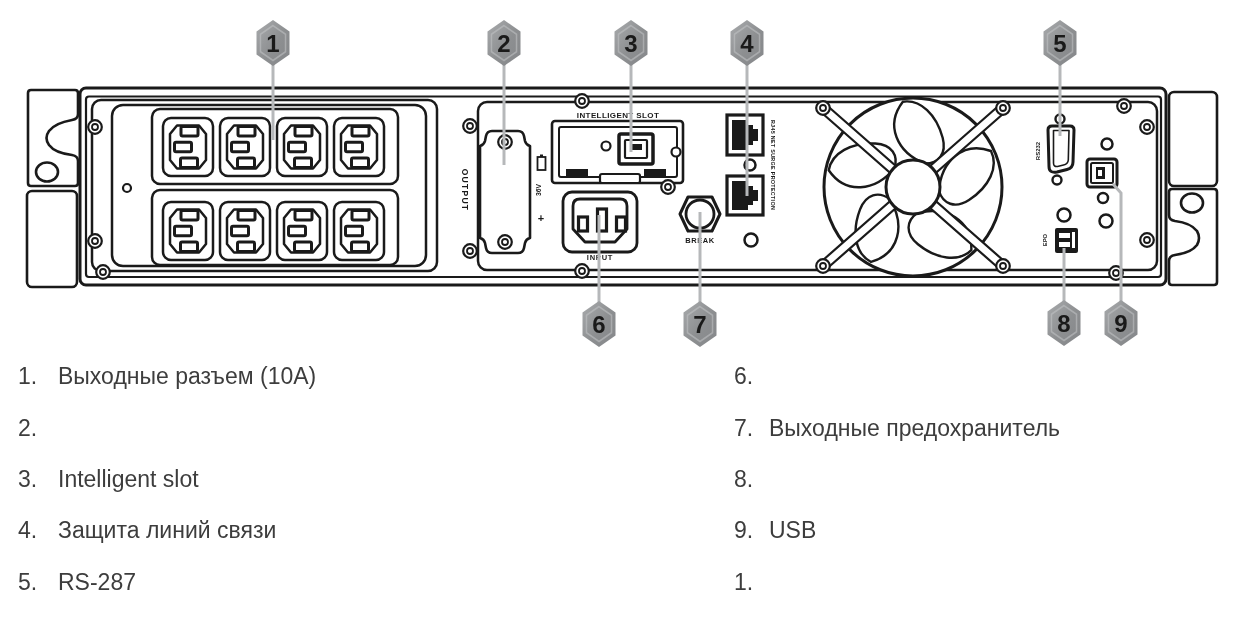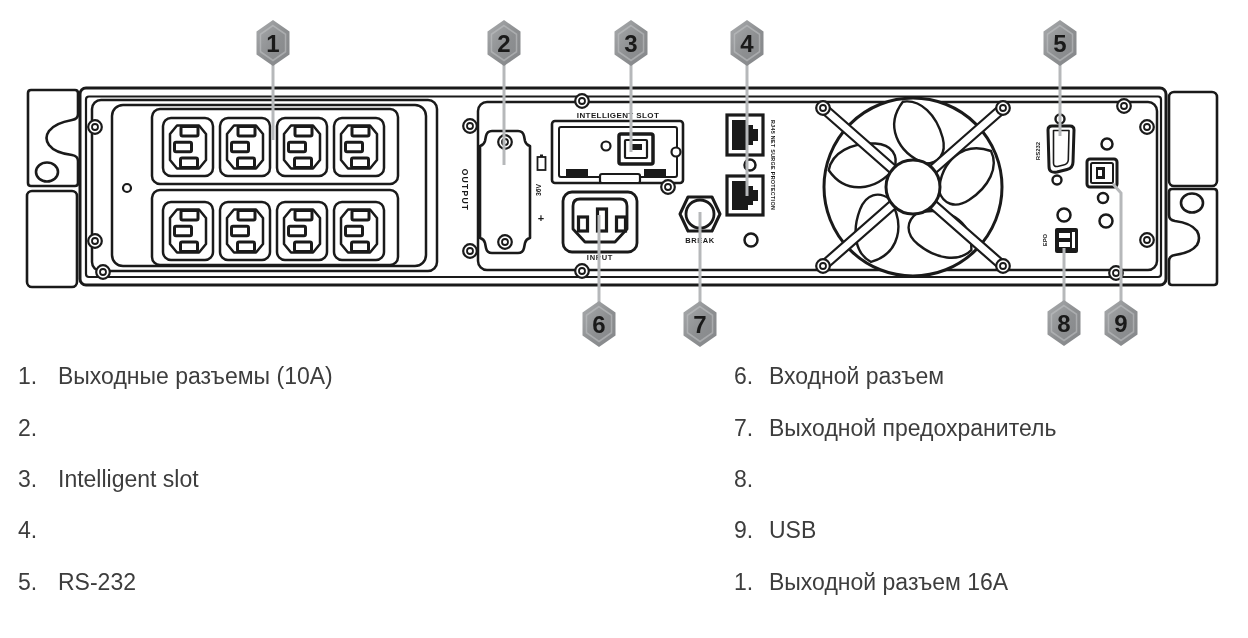--- a/index.html
+++ b/index.html
@@ -254,52 +254,51 @@
       <use href="#hex" fill="url(#hexg)"></use>
       <use href="#hex" transform="scale(0.76)" fill="none" stroke="#c3c5c7" stroke-width="2" opacity="0.55"></use>
       <text class="badge-num" y="8.5" text-anchor="middle">9</text>
     </g>
   </g>
 </svg>
 
 <ol class="legend-col col-left">
   <li>
     <span class="num">1.</span>
-    <span class="lab">Выходные разъемы (10A)</span>
+    <span class="lab">Выходные разъем (10A)</span>
   </li>
   <li>
     <span class="num">2.</span>
   </li>
   <li>
     <span class="num">3.</span>
     <span class="lab">Intelligent slot</span>
   </li>
   <li>
     <span class="num">4.</span>
+    <span class="lab">Защита линий связи</span>
   </li>
   <li>
     <span class="num">5.</span>
-    <span class="lab">RS-232</span>
+    <span class="lab">RS-287</span>
   </li>
 </ol>
 <ol class="legend-col col-right">
   <li>
     <span class="num">6.</span>
-    <span class="lab">Входной разъем</span>
   </li>
   <li>
     <span class="num">7.</span>
-    <span class="lab">Выходной предохранитель</span>
+    <span class="lab">Выходные предохранитель</span>
   </li>
   <li>
     <span class="num">8.</span>
   </li>
   <li>
     <span class="num">9.</span>
     <span class="lab">USB</span>
   </li>
   <li>
     <span class="num">1.</span>
-    <span class="lab">Выходной разъем 16A</span>
   </li>
 </ol>
 
 </div>
 
 </body></html>

